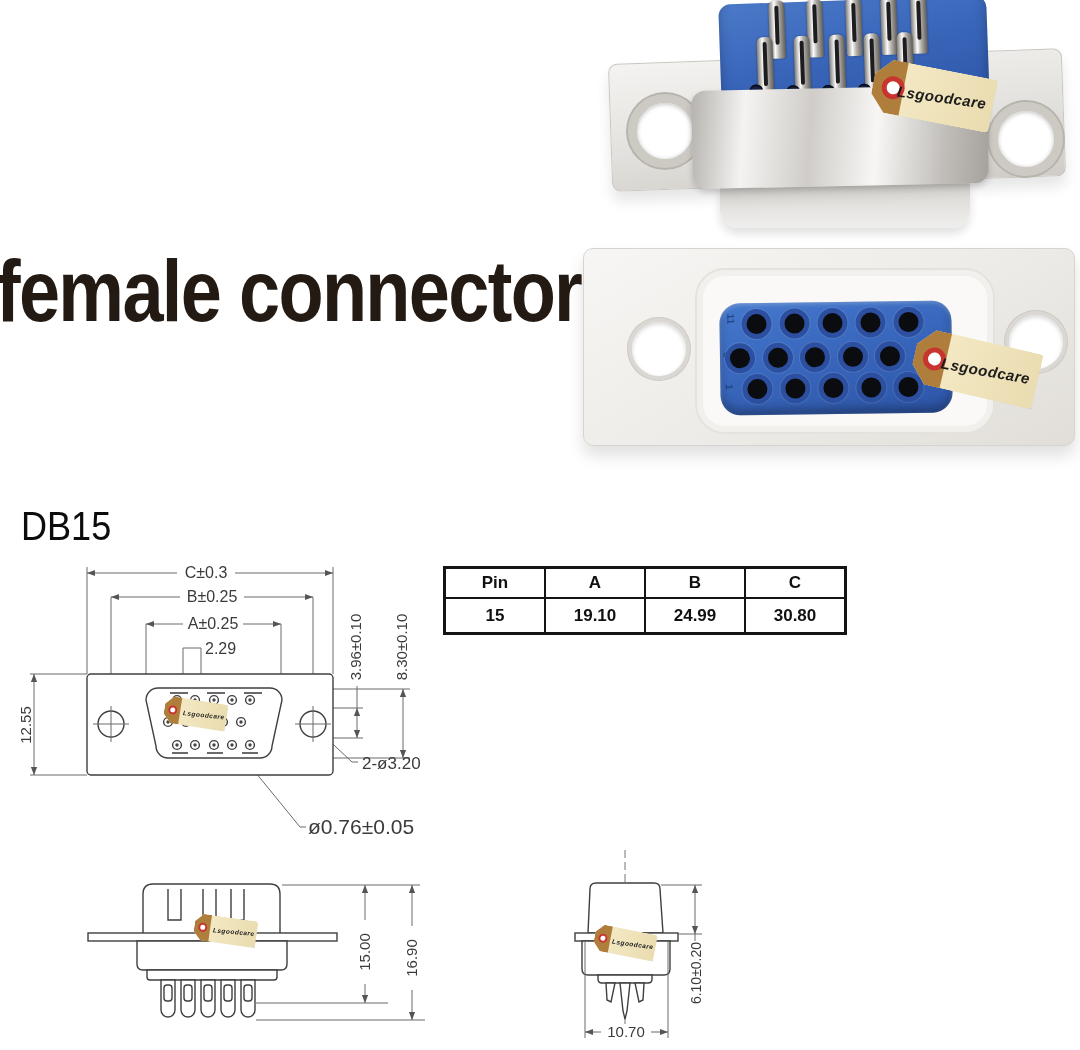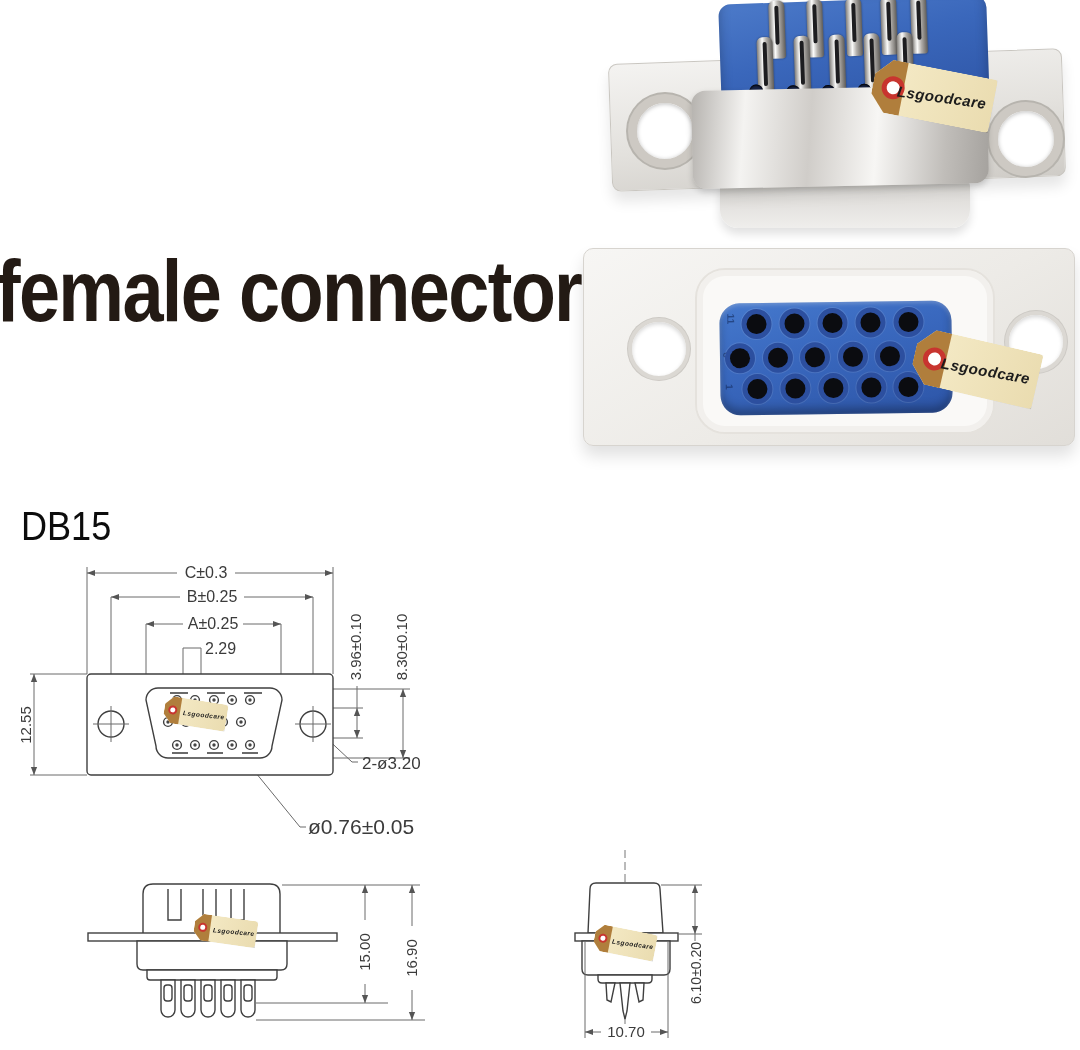--- a/index.html
+++ b/index.html
@@ -144,20 +144,32 @@
       <span class="grommet"></span>
       <span class="label">Lsgoodcare</span>
     </div>
   </div>
 
   <div class="headline">female connector</div>
   <div class="db15">DB15</div>
 
   <table class="dims">
     <tbody>
+        <tr>
+      <th>Pin</th>
+      <th>A</th>
+      <th>B</th>
+      <th>C</th>
+    </tr>
+    <tr>
+      <td>15</td>
+      <td>19.10</td>
+      <td>24.99</td>
+      <td>30.80</td>
+    </tr>
   </tbody>
     </table>
 
   <svg class="drw" style="left:0;top:555px;" width="470" height="305" viewBox="0 0 470 305">
     <defs>
       <marker id="ar" viewBox="0 0 10 10" refX="9" refY="5" markerWidth="9" markerHeight="9" orient="auto-start-reverse">
         <path d="M0,1.5 L9,5 L0,8.5 Z" fill="#555"></path>
       </marker>
     </defs>
     <g class="dim">

